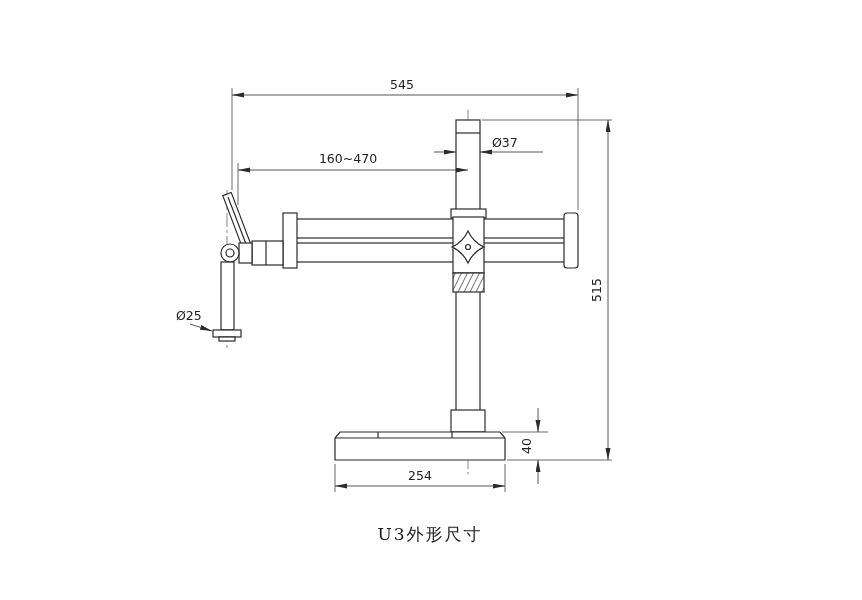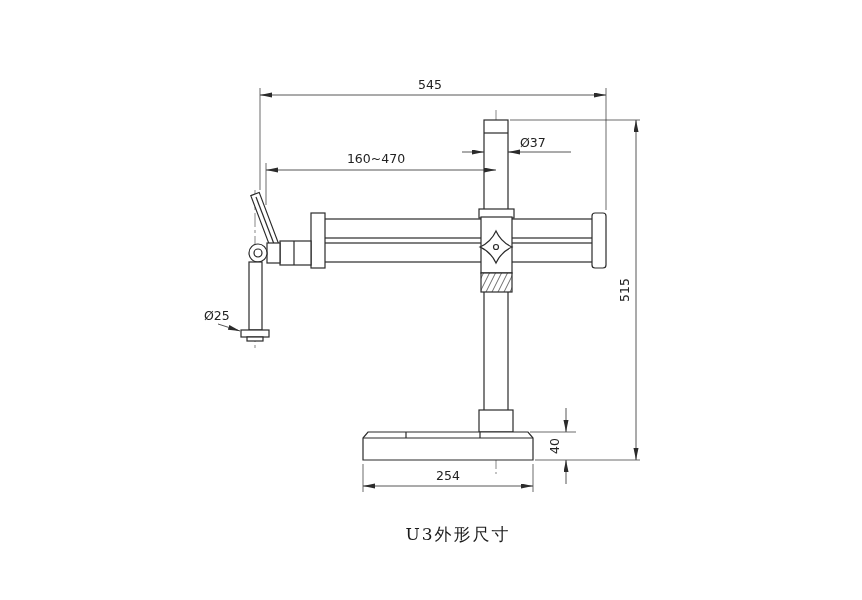--- a/index.html
+++ b/index.html
@@ -1,20 +1,19 @@
 <!DOCTYPE html>
 <html><head>
 <meta charset="utf-8">
 <style>
   html,body{margin:0;padding:0;background:#ffffff;}
   .page{
     width:738px;height:600px;position:relative;background:#ffffff;
     font-family:"DejaVu Sans", sans-serif;
     overflow:hidden;
-    margin-left:28px;
   }
   svg text{
     font-family:"DejaVu Sans", sans-serif;
     fill:#222222;
     font-size:12.5px;
   }
   svg .caption-text{
     font-size:17px;
     fill:#1a1a1a;
     letter-spacing:2px;

